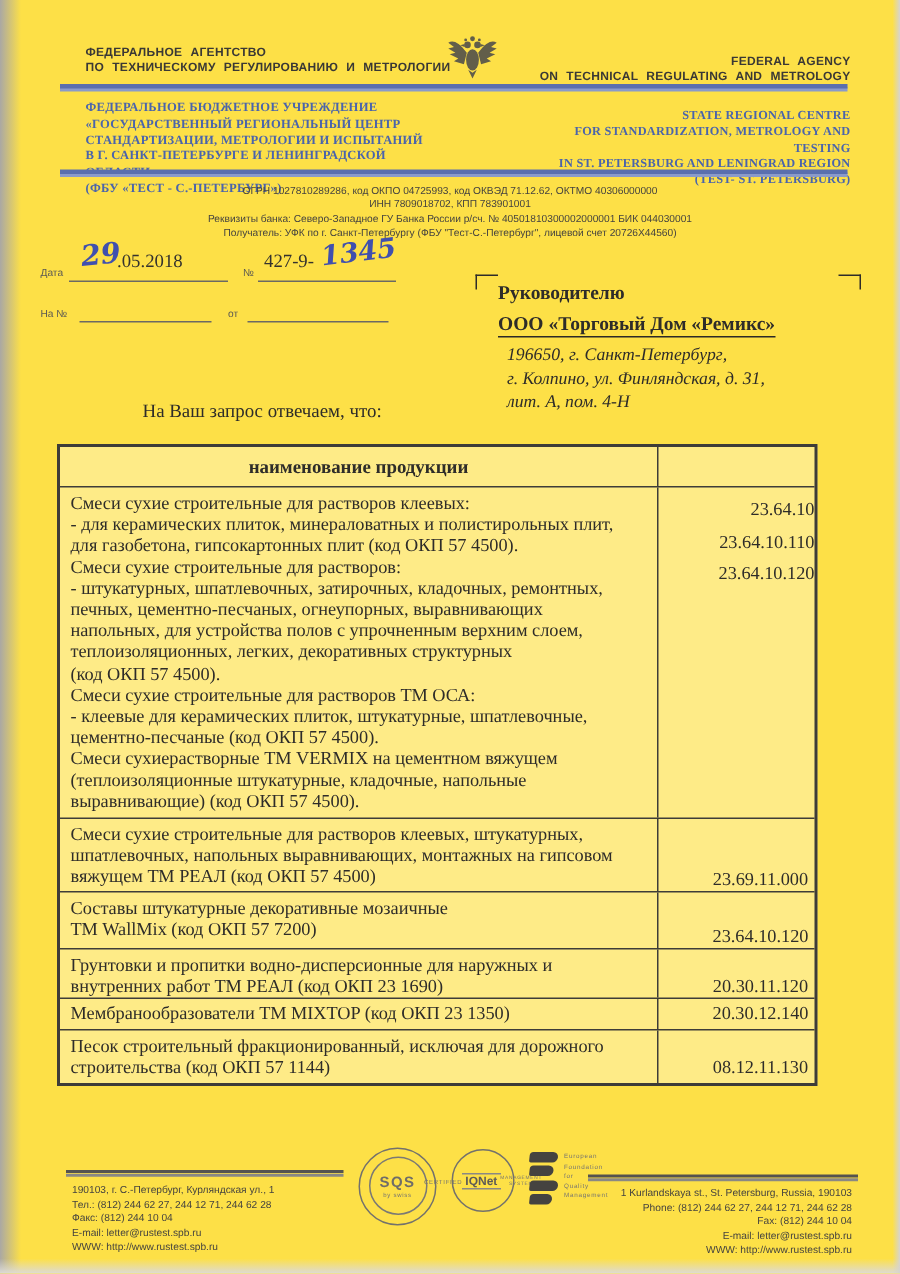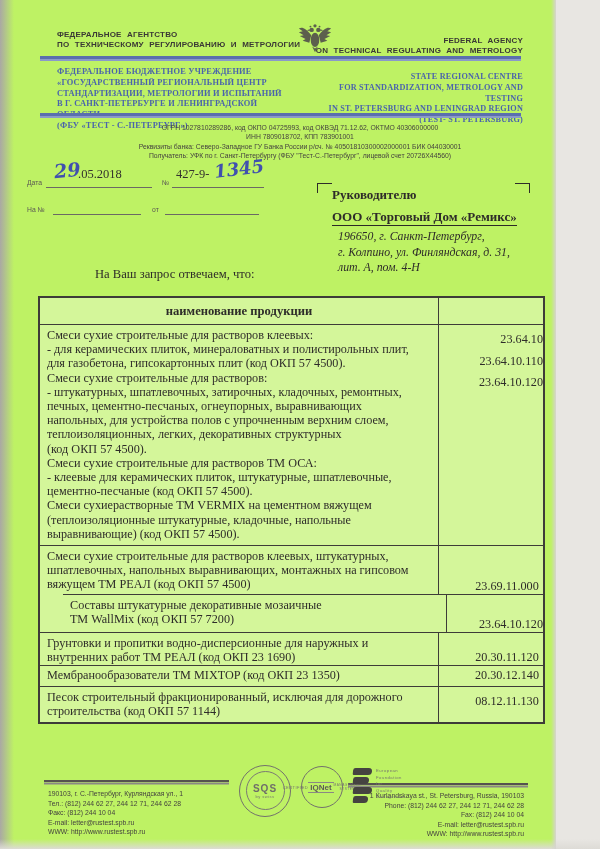--- a/index.html
+++ b/index.html
@@ -1,17 +1,17 @@
 <!DOCTYPE html>
 <html><head>
 <meta charset="utf-8">
 <style>
   html,body{margin:0;padding:0;}
   body{width:600px;height:849px;overflow:hidden;background:#e8e6e2;}
-  .page{position:relative;width:556px;height:849px;background:#bef264;
+  .page{position:relative;width:600px;height:849px;background:#fde047;
         font-family:"Liberation Serif",serif;color:#2e2c29;}
   .scan-left{position:absolute;left:0;top:0;width:14px;height:849px;
         background:linear-gradient(to right,#aaa8a4,rgba(250,249,245,0));pointer-events:none;}
   .scan-bottom{position:absolute;left:0;bottom:0;width:600px;height:10px;
         background:linear-gradient(to top,#dddbd6,rgba(250,249,245,0));pointer-events:none;}
   .scan-right{position:absolute;right:0;top:0;width:5px;height:849px;
         background:linear-gradient(to left,#d6d4d0,rgba(250,249,245,0));pointer-events:none;}
   .abs{position:absolute;}
   .ml{white-space:pre-line;}
   .sans{font-family:"Liberation Sans",sans-serif;}
@@ -150,38 +150,38 @@
         <div>23.64.10.110</div>
         <div>23.64.10.120</div>
       </div>
     </div>
     <div class="trow" style="height:49px;">
       <div class="cname ml">Смеси сухие строительные для растворов клеевых, штукатурных,
 шпатлевочных, напольных выравнивающих, монтажных на гипсовом
 вяжущем ТМ РЕАЛ (код ОКП 57 4500)</div>
       <div class="ccode">23.69.11.000</div>
     </div>
-    <div class="trow" style="height:38px;margin-left:23px;">
+    <div class="trow" style="height:38px;">
       <div class="cname ml">Составы штукатурные декоративные мозаичные
 ТМ WallMix (код ОКП 57 7200)</div>
       <div class="ccode">23.64.10.120</div>
     </div>
     <div class="trow" style="height:33px;">
       <div class="cname ml">Грунтовки и пропитки водно-дисперсионные для наружных и
 внутренних работ ТМ РЕАЛ (код ОКП 23 1690)</div>
       <div class="ccode">20.30.11.120</div>
     </div>
     <div class="trow" style="height:21px;">
       <div class="cname ml vcenter" style="padding-top:0;">Мембранообразователи ТМ MIXTOP (код ОКП 23 1350)</div>
       <div class="ccode" style="align-items:flex-start;padding-top:2px;">20.30.12.140</div>
     </div>
     <div class="trow" style="height:36px;">
       <div class="cname ml">Песок строительный фракционированный, исключая для дорожного
 строительства (код ОКП 57 1144)</div>
-      <div class="ccode" style="align-items:flex-end;padding-bottom:13px;">08.12.11.130</div>
+      <div class="ccode" style="align-items:flex-end;padding-bottom:3px;">08.12.11.130</div>
     </div>
   </div>
 
   <div class="abs footrule" style="left:44px;top:780px;width:185px;"></div>
   <div class="abs foot sans ml" style="left:48px;top:789px;">190103, г. С.-Петербург,  Курляндская  ул.,  1
 Тел.:  (812)  244 62 27, 244 12 71, 244 62 28
 Факс:  (812)  244 10 04
 E-mail:  letter@rustest.spb.ru
 WWW:  http://www.rustest.spb.ru</div>
 

